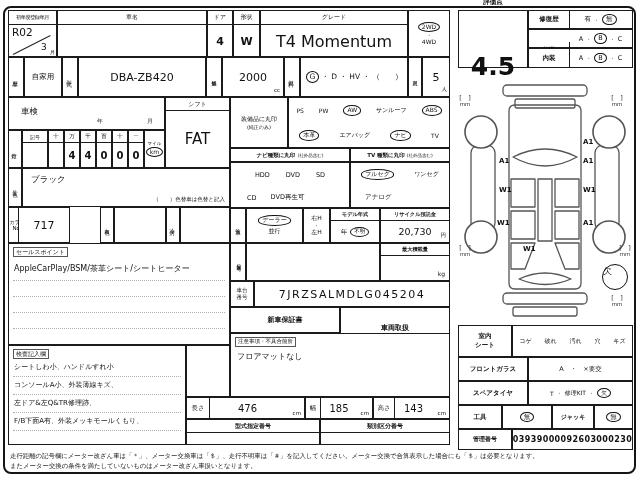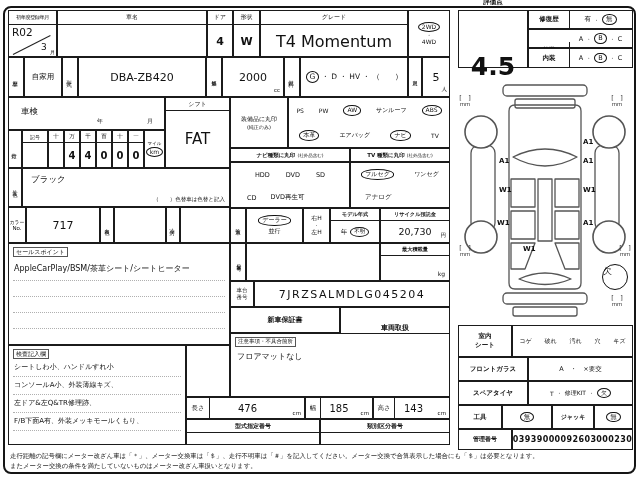--- a/index.html
+++ b/index.html
@@ -171,21 +171,21 @@
 <div class="cell vl" style="left:8px;top:168px;width:14px;height:39px;font-size:5px;">外装色</div>
 <div class="cell" style="left:22px;top:168px;width:208px;height:39px;">
   <div class="abs" style="left:8px;top:5px;font-size:8.5px;">ブラック</div>
   <div class="abs" style="right:4px;bottom:3px;font-size:5.5px;">（　　）色替車は色替と記入</div>
 </div>
 
 <div class="cell col" style="left:8px;top:207px;width:18px;height:36px;">
   <span style="font-size:4.8px;">カラー</span>
   <span style="font-size:5.5px;">No.</span>
 </div>
-<div class="cell ctr" style="left:26px;top:207px;width:74px;height:36px;font-size:11px;">717</div>
+<div class="cell ctr" style="left:18px;top:207px;width:52px;height:36px;font-size:11px;">717</div>
 <div class="cell vl" style="left:100px;top:207px;width:14px;height:36px;font-size:5px;">内装色</div>
 <div class="cell" style="left:114px;top:207px;width:52px;height:36px;"></div>
 <div class="cell vl" style="left:166px;top:207px;width:14px;height:36px;font-size:5.5px;">冷房</div>
 <div class="cell" style="left:180px;top:207px;width:50px;height:36px;"></div>
 
 <div class="cell" style="left:8px;top:243px;width:222px;height:102px;">
   <span class="tag" style="left:4px;top:3px;">セールスポイント</span>
   <div class="abs" style="left:5px;top:19px;font-size:8px;">AppleCarPlay/BSM/茶革シート/シートヒーター</div>
   <div class="dot" style="top:36px;"></div>
     <div class="dot" style="top:52px;"></div>

